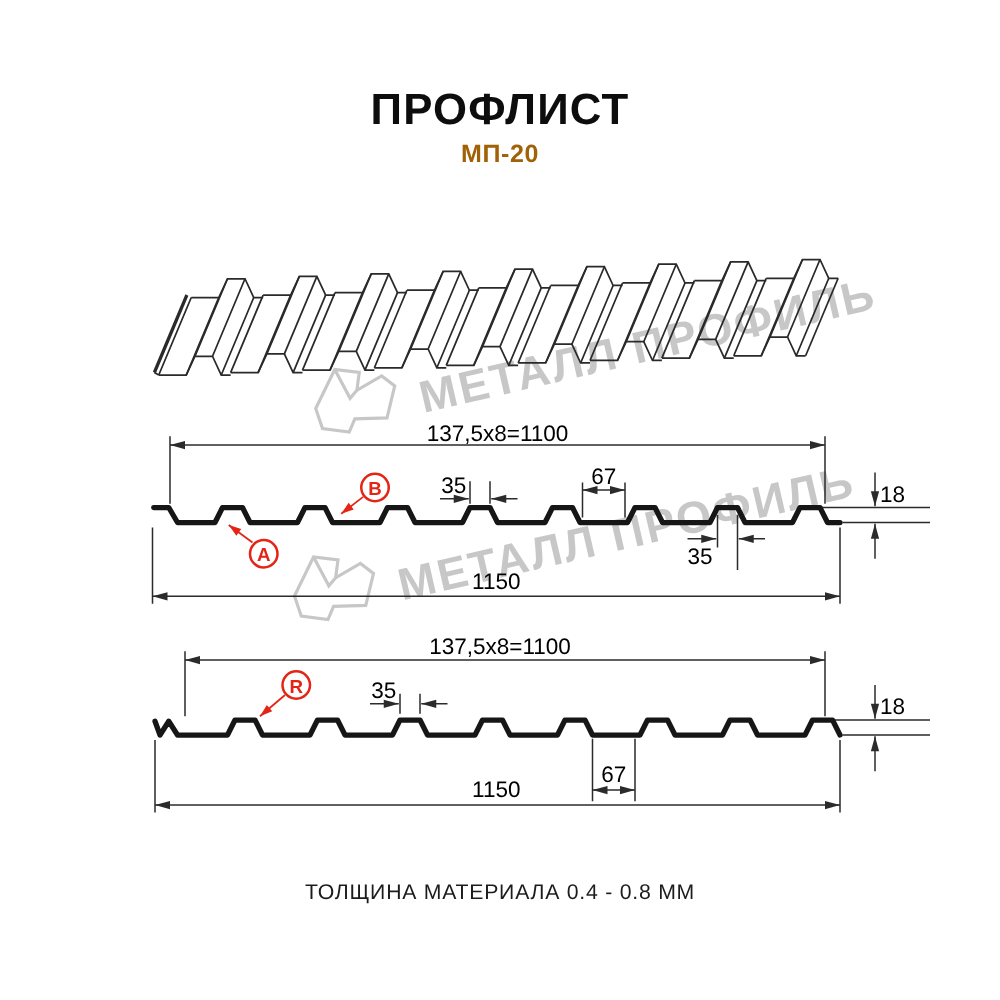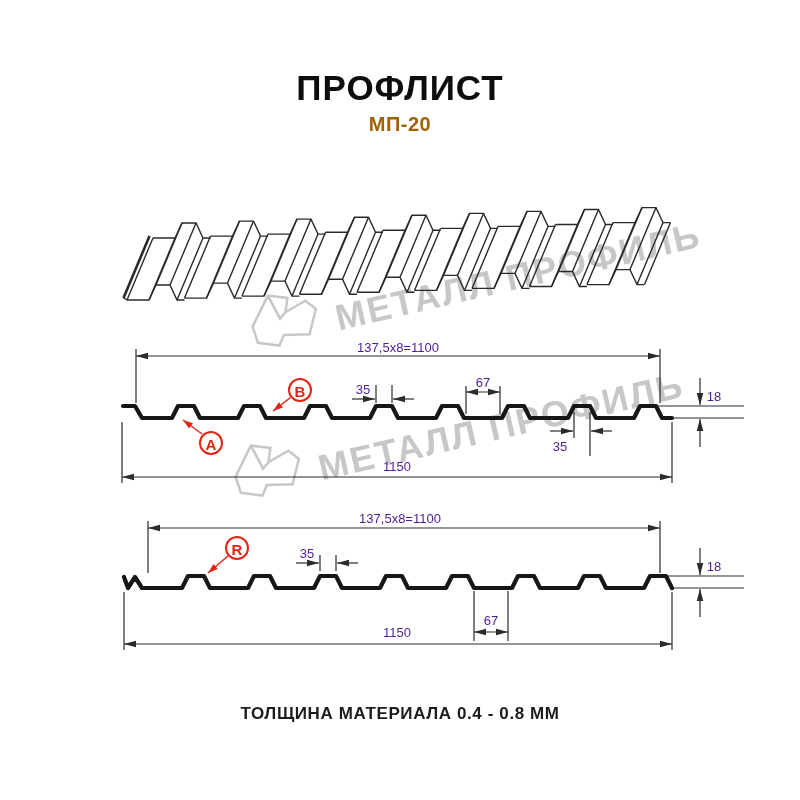--- a/index.html
+++ b/index.html
@@ -12,25 +12,25 @@
   
   .title{
     left:400px;top:88px;font-size:35px;font-weight:800;letter-spacing:1px;
     color:#0d0d0d;white-space:nowrap;
   }
   .subtitle{
     left:400px;top:124px;font-size:20px;font-weight:600;letter-spacing:.5px;color:#a16207;white-space:nowrap;
   }
   
   .footer{
-    left:400px;top:714px;font-size:17px;font-weight:700;letter-spacing:.6px;color:#1c1c1c;white-space:nowrap;
+    left:400px;top:714px;font-size:17px;font-weight:400;letter-spacing:.6px;color:#1c1c1c;white-space:nowrap;
   }
   
   .dim{
-    font-size:13px;color:#4c1d95;white-space:nowrap;background:transparent;z-index:6;
+    font-size:18px;color:#000000;white-space:nowrap;background:transparent;z-index:6;
   }
   
   .marklbl{
     width:24px;height:24px;border:2.6px solid #e42415;border-radius:50%;
     color:#e42415;font-size:15px;font-weight:700;line-height:24px;text-align:center;
     box-sizing:border-box;background:rgba(255,255,255,.0);z-index:7;
   }
   
   .wm{
     display:flex;align-items:flex-end;gap:12px;z-index:1;

